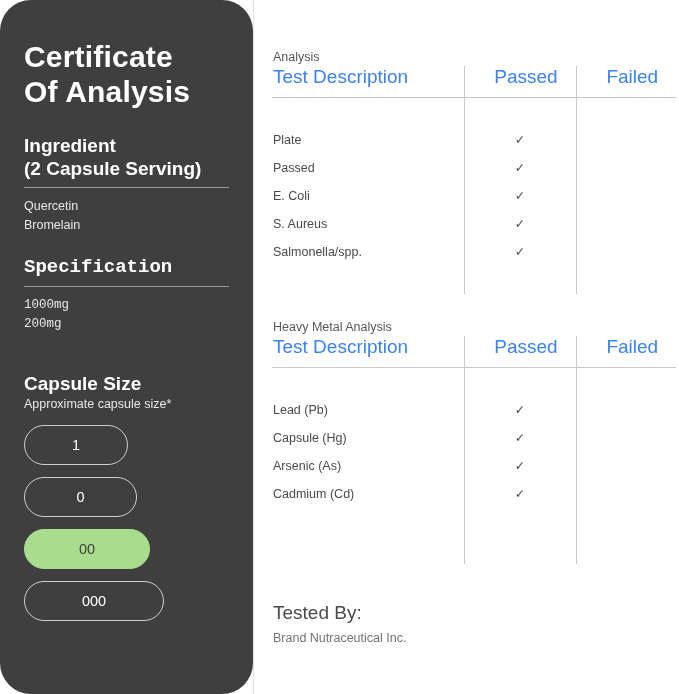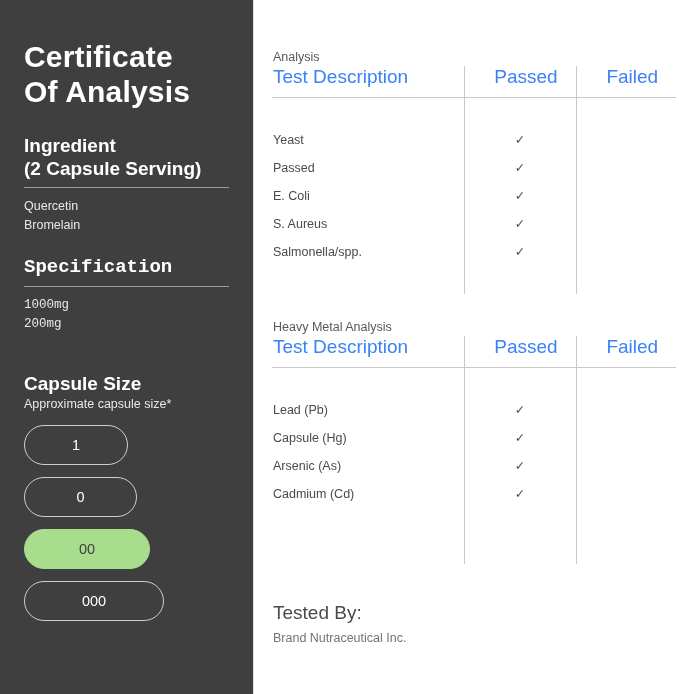--- a/index.html
+++ b/index.html
@@ -23,20 +23,21 @@
 
   
   .left-panel {
     width: 253px;
     height: 694px;
     background: #3f3f3f;
     color: #ffffff;
     box-sizing: border-box;
     padding: 40px 22px 0 24px;
     flex: 0 0 253px;
+    border-radius: 31px;
   }
   .coa-title {
     font-size: 30px;
     font-weight: bold;
     line-height: 1.16;
     letter-spacing: 0.2px;
     margin: 0 0 24px 0;
     color: #ffffff;
   }
   .coa-title .l2 { display: block; }
@@ -237,21 +238,21 @@
             <th class="ctr">Failed</th>
           </tr>
         </thead>
         <tbody>
           <tr class="spacer-row">
             <td></td>
             <td class="vline-l vline-r"></td>
             <td></td>
           </tr>
           <tr>
-            <td>Yeast</td>
+            <td>Plate</td>
             <td class="ctr vline-l vline-r check">✓</td>
             <td class="ctr"></td>
           </tr>
           <tr>
             <td>Passed</td>
             <td class="ctr vline-l vline-r check">✓</td>
             <td class="ctr"></td>
           </tr>
           <tr>
             <td>E. Coli</td>

